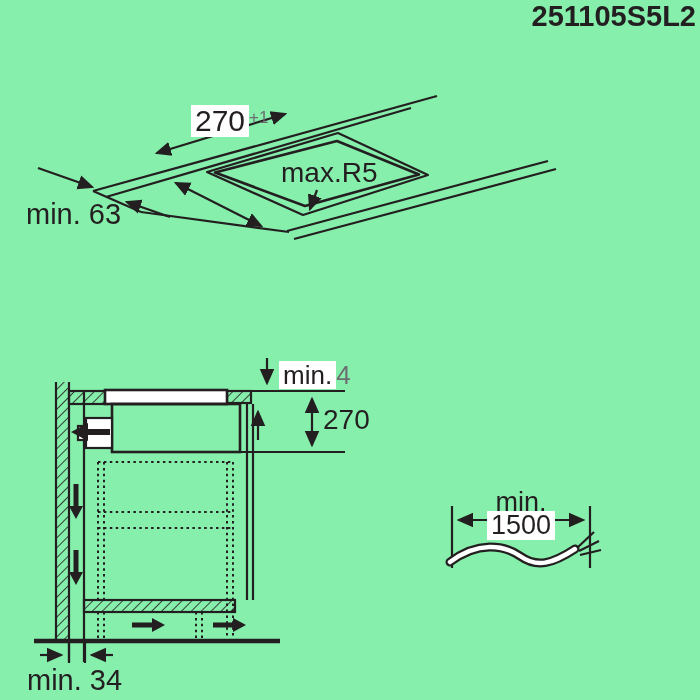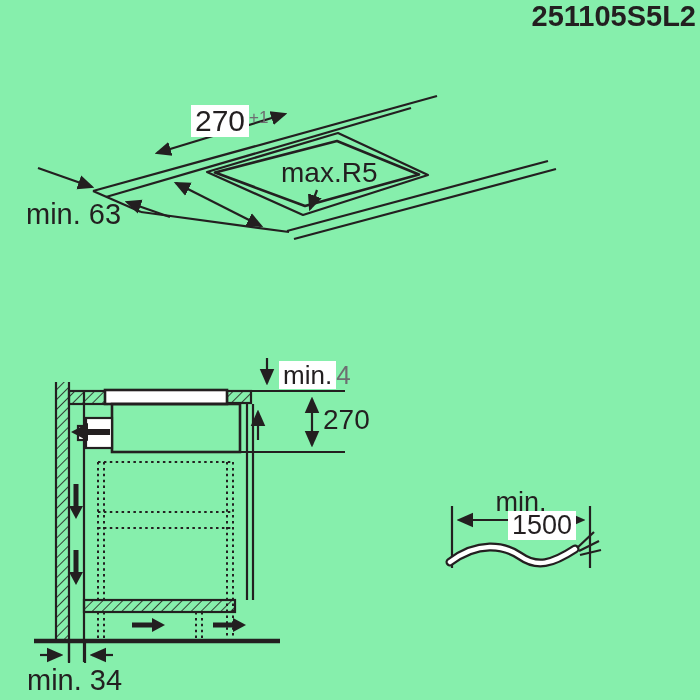--- a/index.html
+++ b/index.html
@@ -15,21 +15,21 @@
   #part-number{left:524px;top:2px;width:172px;text-align:right;
     font-size:29px;font-weight:bold;letter-spacing:0px;}
   #dim560{left:191px;top:105px;font-size:30px;}
   #dim490{left:185px;top:190px;font-size:30px;}
   #maxr5{left:281px;top:159px;font-size:28px;}
   #min35{left:26px;top:200px;font-size:29px;}
   #min4{left:279px;top:361px;font-size:26px;text-align:center;}
   #d230{left:323px;top:406px;font-size:28px;}
   #min25{left:27px;top:666px;font-size:29px;}
   #cable-min{left:452px;top:489px;width:138px;text-align:center;font-size:27px;}
-  #cable-len{left:452px;top:511px;width:124px;text-align:right;font-size:27px;}
+  #cable-len{left:452px;top:511px;width:138px;text-align:center;font-size:27px;}
 </style>
 </head>
 <body>
 
 <div id="stage">
 
   <svg width="700" height="700" viewBox="0 0 700 700">
     <defs>
       <marker id="ah" viewBox="0 0 10 10" refX="8.5" refY="5" markerWidth="7.5" markerHeight="7.5" orient="auto-start-reverse">
         <path d="M0,0.6 L10,5 L0,9.4 z" fill="#231f20"></path>

